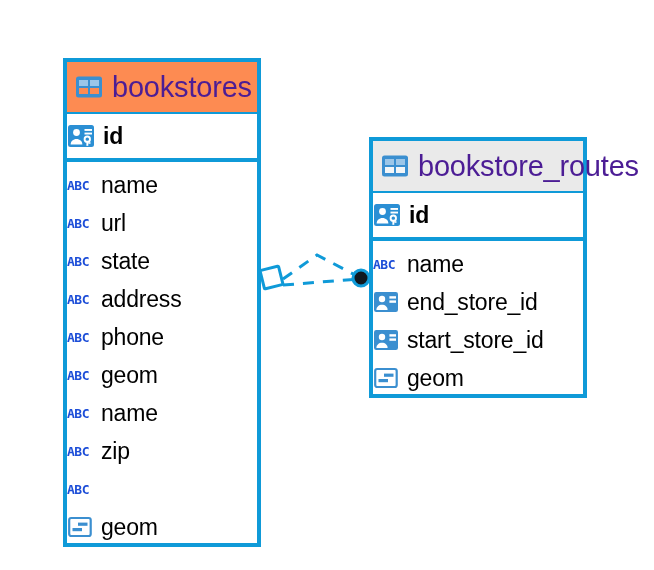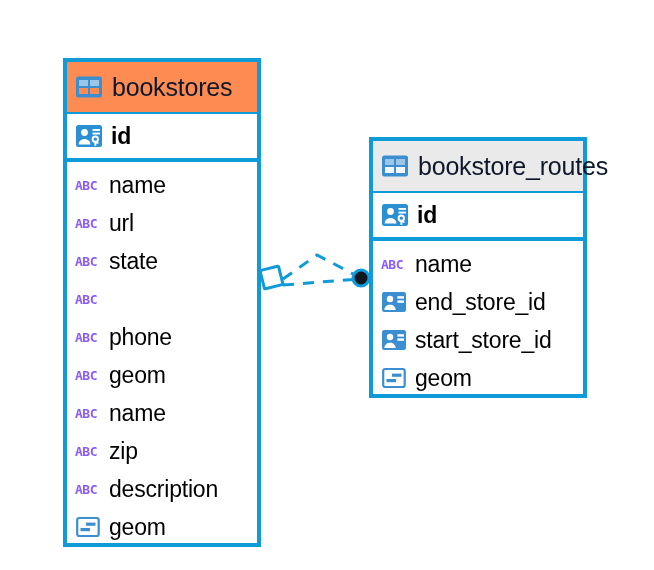--- a/index.html
+++ b/index.html
@@ -46,22 +46,22 @@
     align-items: center;
     box-sizing: border-box;
     height: 50px;
     padding: 0 8px;
     gap: 9px;
   }
   .entity-header.accent-orange { background: #fd8b52; }
   .entity-header.accent-grey   { background: #eaeaea; }
 
   .entity-title {
-    font-size: 25px;
-    color: #0f172a;
+    font-size: 29px;
+    color: #4c1d95;
     line-height: 1;
     white-space: nowrap;
     letter-spacing: -0.2px;
   }
 
   .pk-divider {
     height: 4px;
     background: #0f9ad8;
     width: 100%;
   }
@@ -72,21 +72,21 @@
   }
 
   .field-list {
     padding: 4px 0 4px 0;
   }
   .field {
     display: flex;
     align-items: center;
     gap: 8px;
     height: 38px;
-    padding: 0 8px;
+    padding: 0 0;
     box-sizing: border-box;
   }
   .field.pk-field { height: 44px; }
   .field-label {
     font-size: 23px;
     color: #000000;
     line-height: 1;
     white-space: nowrap;
     letter-spacing: -0.2px;
   }
@@ -110,21 +110,21 @@
     display: block;
   }
 
   
   .abc-icon {
     width: 26px;
     flex: 0 0 26px;
     font-family: "DejaVu Sans Mono", monospace;
     font-size: 13px;
     font-weight: bold;
-    color: #8b5cf6;
+    color: #1d4ed8;
     letter-spacing: -0.5px;
     line-height: 1;
     text-align: left;
   }
 
   
   #relationship {
     position: absolute;
     left: 255px;
     top: 235px;
@@ -183,20 +183,21 @@
         <span class="field-label">url</span>
       </div>
 
       <div class="field">
         <span class="abc-icon">ABC</span>
         <span class="field-label">state</span>
       </div>
 
       <div class="field">
         <span class="abc-icon">ABC</span>
+        <span class="field-label">address</span>
       </div>
 
       <div class="field">
         <span class="abc-icon">ABC</span>
         <span class="field-label">phone</span>
       </div>
 
       <div class="field">
         <span class="abc-icon">ABC</span>
         <span class="field-label">geom</span>
@@ -207,21 +208,20 @@
         <span class="field-label">name</span>
       </div>
 
       <div class="field">
         <span class="abc-icon">ABC</span>
         <span class="field-label">zip</span>
       </div>
 
       <div class="field">
         <span class="abc-icon">ABC</span>
-        <span class="field-label">description</span>
       </div>
 
       <div class="field">
         <span class="field-icon">
           <svg viewBox="0 0 26 26" width="26" height="26" aria-hidden="true">
             <rect x="2.2" y="4" width="21.5" height="18" rx="2" fill="#ffffff" stroke="#3b8fd0" stroke-width="2.2"></rect>
             <rect x="11" y="8.6" width="9.5" height="3.2" fill="#3b8fd0"></rect>
             <rect x="5.5" y="14" width="9.5" height="3.2" fill="#3b8fd0"></rect>
           </svg>
         </span>

